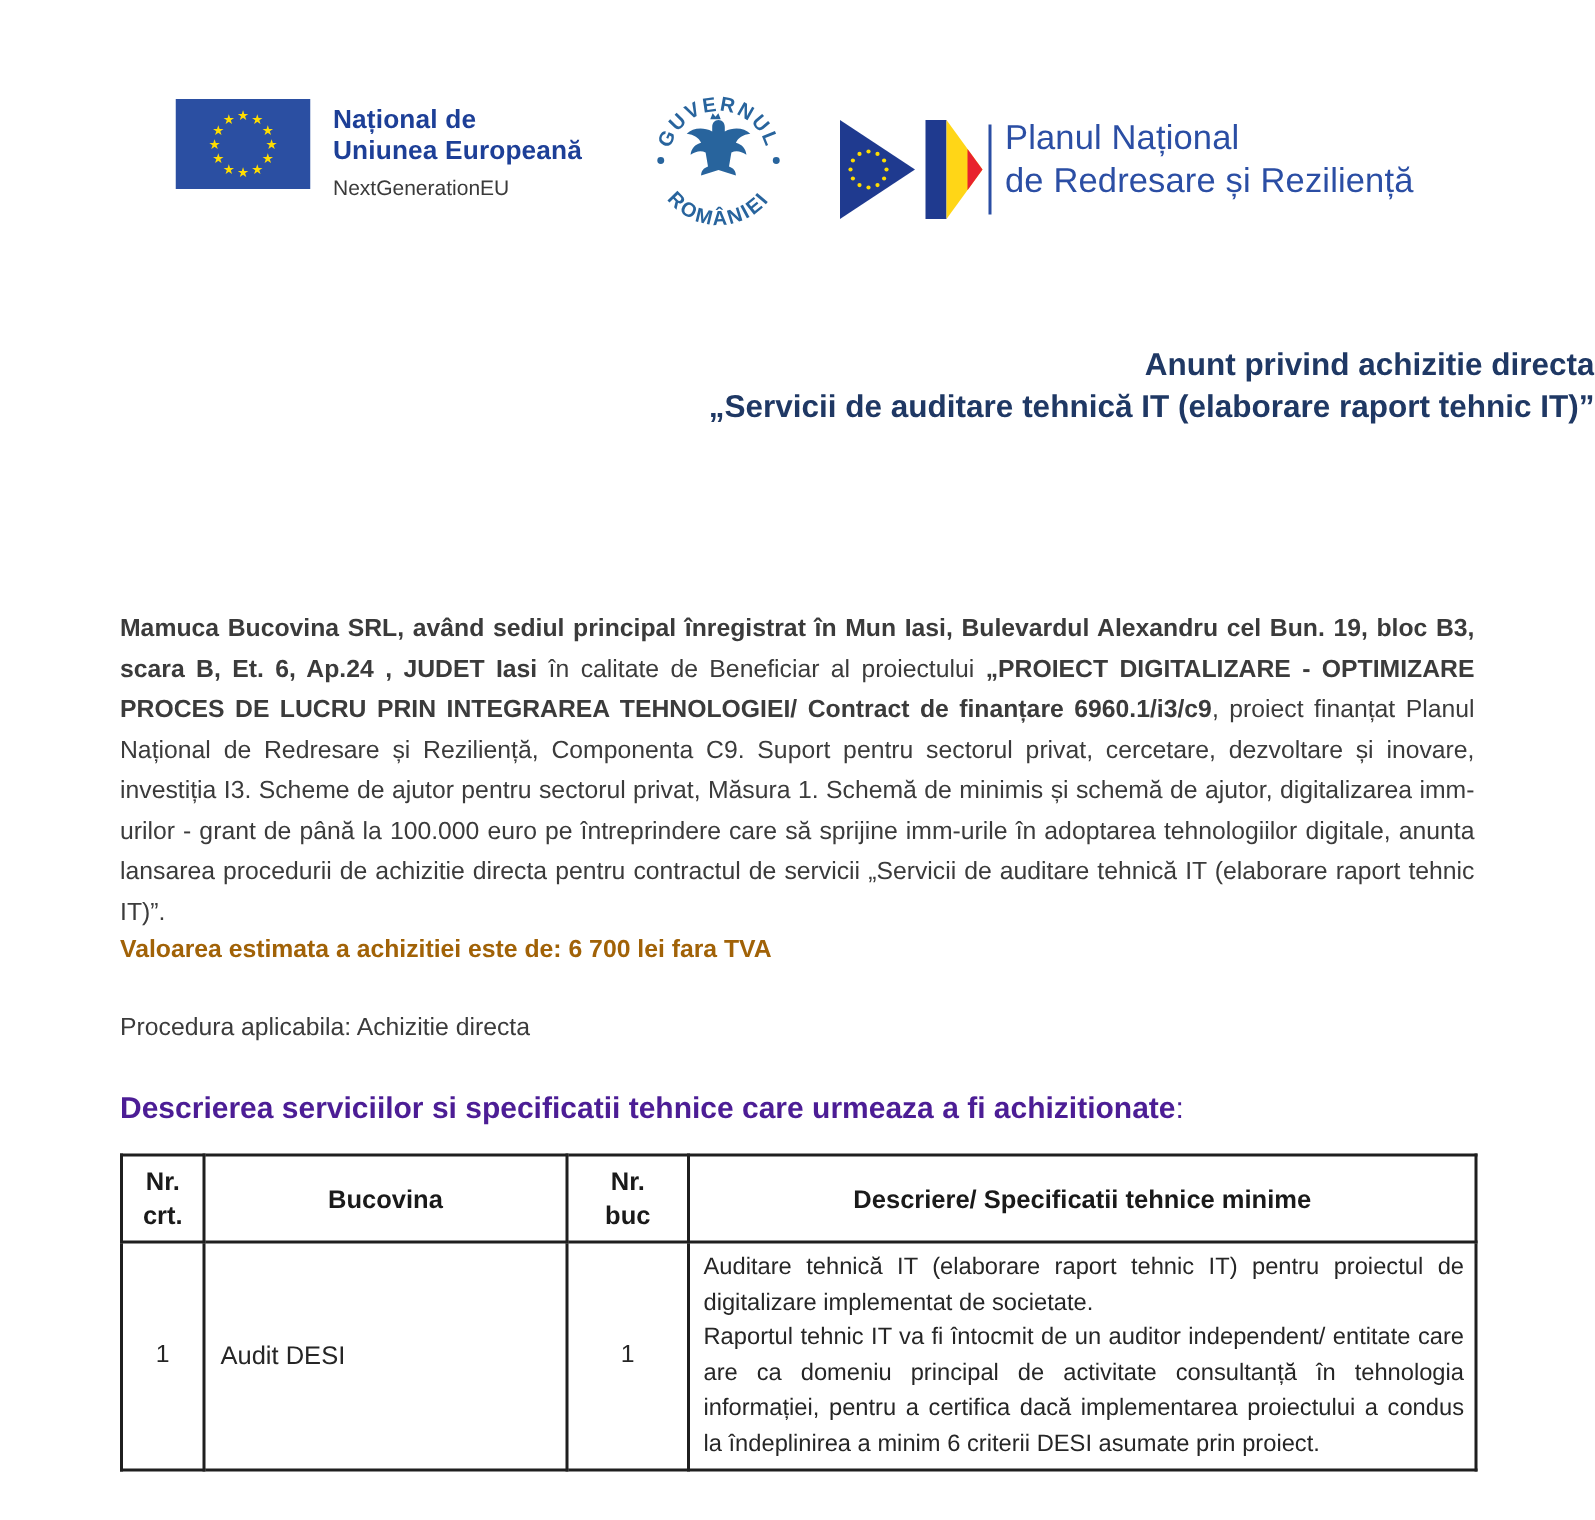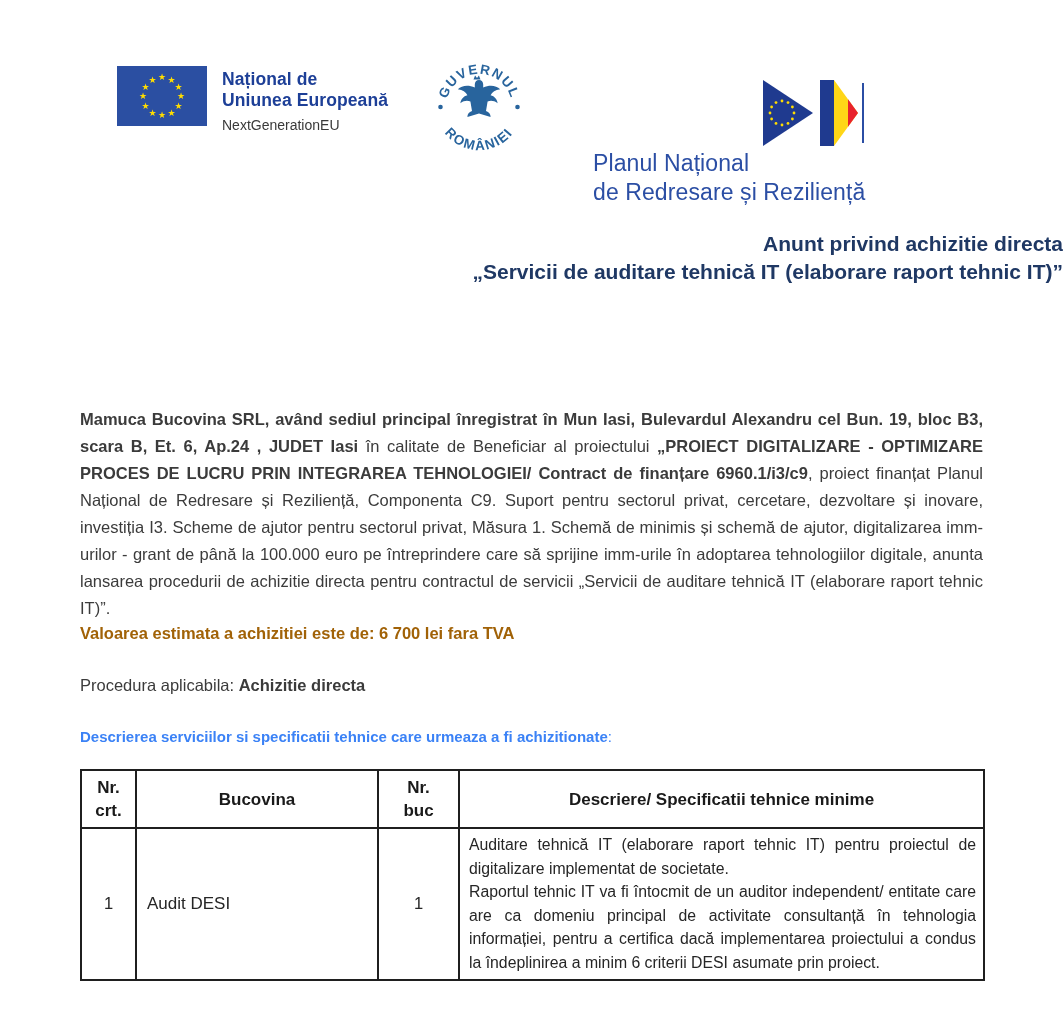--- a/index.html
+++ b/index.html
@@ -8,34 +8,34 @@
     font-family:"Liberation Sans", sans-serif; color:#3b3b3b; overflow:hidden;
   }
   
   .eu-logo{position:absolute; left:117px; top:66px; display:flex; align-items:flex-start;}
   .eu-flag{display:block;}
   .eu-text{margin-left:15px; padding-top:3px;}
   .eu-text .l1,.eu-text .l2{font-weight:700; font-size:17.5px; line-height:21px; color:#1d3f97; letter-spacing:.1px;}
   .eu-text .l3{font-size:14px; line-height:19px; color:#3a3a3a; margin-top:5px;}
   .gov-seal{position:absolute; left:427px; top:55px;}
   .seal-svg text{font-family:"Liberation Sans", sans-serif;}
-  .pnrr{position:absolute; left:585px; top:77px; display:flex; align-items:flex-end;flex-direction:column;}
+  .pnrr{position:absolute; left:560px; top:77px; display:flex; align-items:flex-start;}
   .pnrr-text{margin-left:8px; color:#2b4ea4; font-size:23px; line-height:28.5px; font-weight:400; letter-spacing:.1px;}
   
   .doc-title{position:absolute; top:230px; left:0; width:100%; text-align:right;
     color:#1f3864; font-weight:700; font-size:21px; line-height:28px;}
   
   .intro{position:absolute; left:80px; top:406px; width:903px; margin:0;
     font-size:16.5px; line-height:27px; text-align:justify; color:#3b3b3b;}
   .intro .bi{font-weight:700; }
   .intro .b{font-weight:700;}
   .value-line{position:absolute; left:80px; top:624px; margin:0; font-size:16.5px; font-weight:700; color:#a16207;}
   .procedure{position:absolute; left:80px; top:676px; margin:0; font-size:16.5px; color:#3b3b3b;}
-  .procedure .b{font-weight:700;}
-  .desc-heading{position:absolute; left:80px; top:728px; margin:0; font-size:15px; color:#3b82f6;}
+  .procedure .b{font-weight:400;}
+  .desc-heading{position:absolute; left:80px; top:728px; margin:0; font-size:20px; color:#4c1d95;}
   .desc-heading .b{font-weight:700;}
   
   .spec-table{position:absolute; left:80px; top:769px; border-collapse:collapse; table-layout:fixed; width:903px;}
   .spec-table th,.spec-table td{border:2px solid #1f1f1f; background:#fff;}
   .spec-table th{height:52px; font-size:17px; font-weight:700; color:#1a1a1a;
     text-align:center; vertical-align:middle; line-height:23px; padding:2px 4px;}
   .thline{display:block;}
   .spec-table td{height:139px; color:#262626; vertical-align:middle;}
   .td-nr{ text-align:center; font-size:16.5px; }
   .td-den{ text-align:left; font-size:17px; padding-left:10px; }

